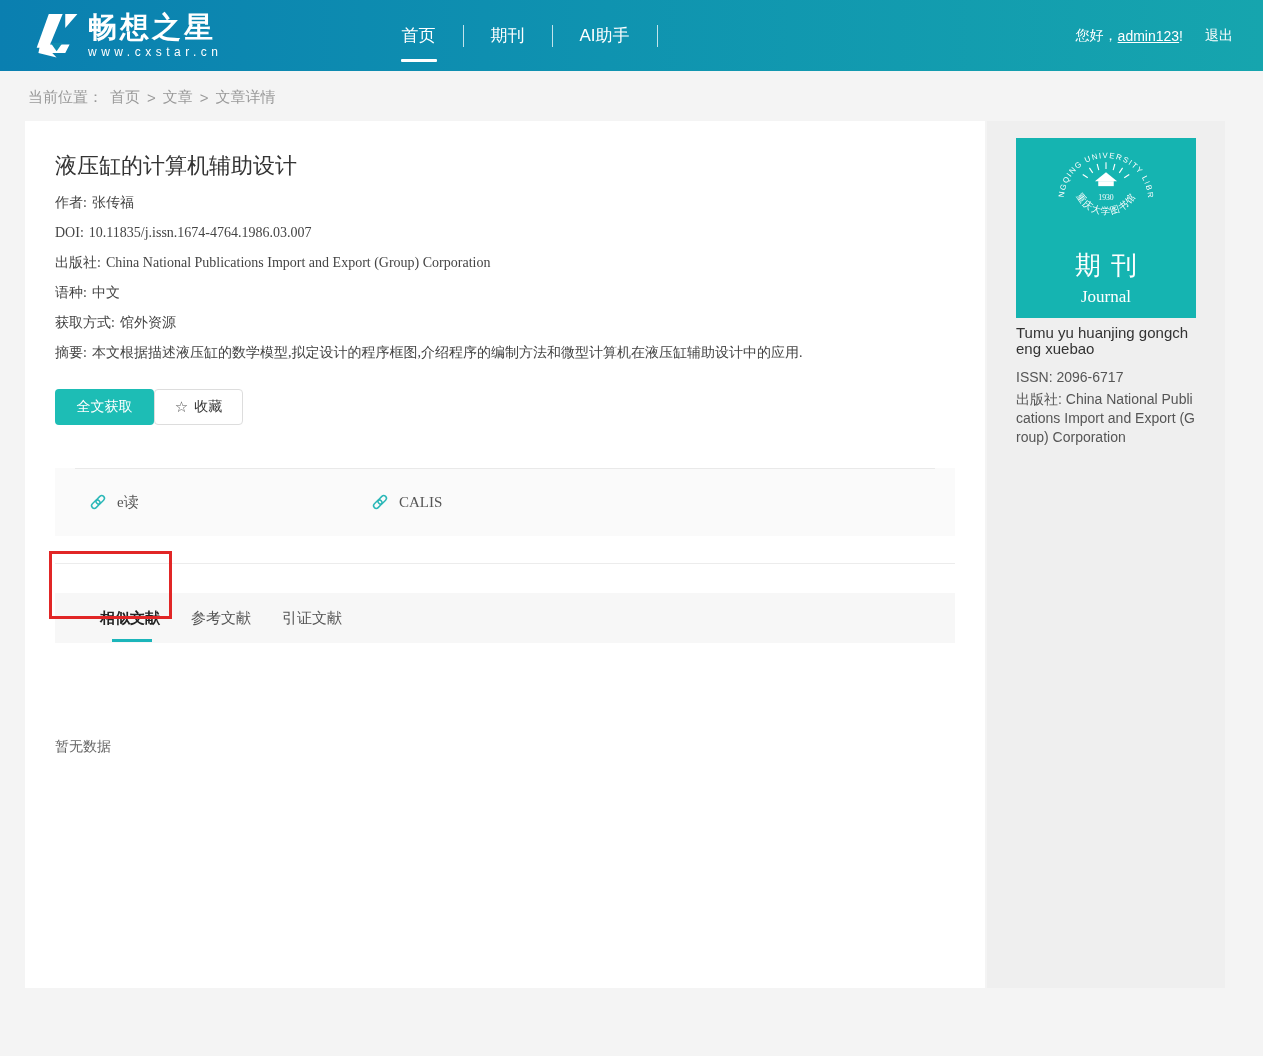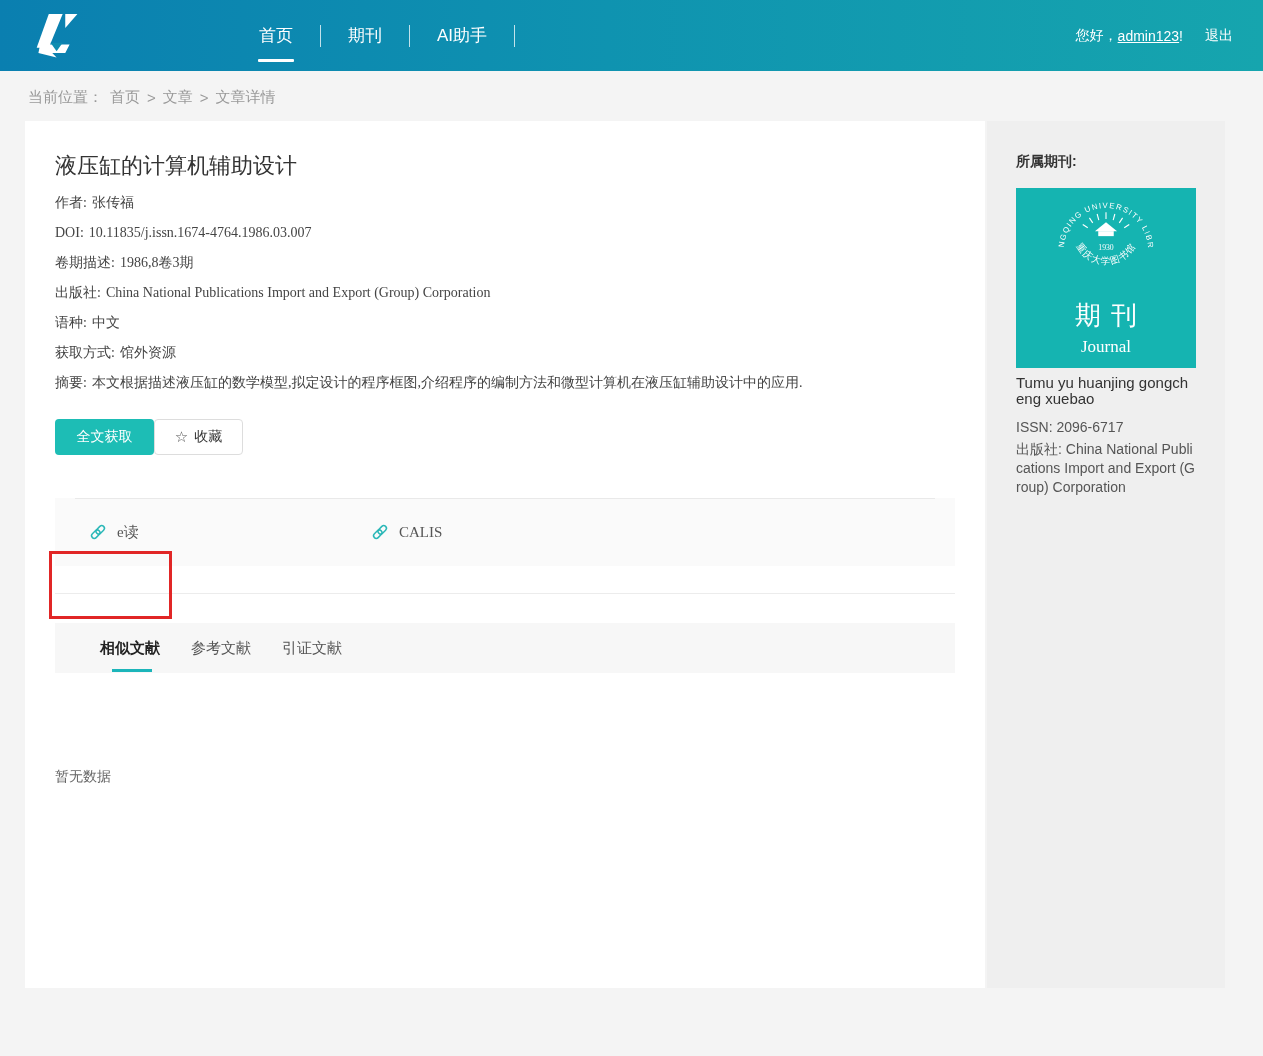--- a/index.html
+++ b/index.html
@@ -115,20 +115,24 @@
 <div class="topbar">
   <div class="logo">
     <span>
       <svg width="52" height="52" viewBox="0 0 60 60">
         <polygon points="24,7 40,7 24,46 10,46" fill="#fff"></polygon>
         <polygon points="43,7 57,7 43,23" fill="#fff"></polygon>
         <polygon points="14,42 48,42 43,52 28,52 33,57 12,52" fill="#fff"></polygon>
         <polygon points="26,40 40,40 33,50" fill="#0f8db0"></polygon>
       </svg>
     </span>
+    <span class="logo-text">
+      <div class="logo-brand">畅想之星</div>
+      <div class="logo-domain">www.cxstar.cn</div>
+    </span>
   </div>
 
   <nav class="main-nav">
     <div class="nav-item">
       <span>首页</span>
       <span class="nav-underline"></span>
     </div>
     <div class="nav-sep"></div>
     <div class="nav-item">
       <span>期刊</span>
@@ -161,23 +165,20 @@
 
   <div class="card">
     <div class="article-title">液压缸的计算机辅助设计</div>
 
     <div class="meta">
       <div class="meta-row">
         <span class="lbl">作者:</span><span>张传福</span>
       </div>
       <div class="meta-row">
         <span class="lbl">DOI:</span><span>10.11835/j.issn.1674-4764.1986.03.007</span>
-      </div>
-      <div class="meta-row">
-        <span class="lbl">卷期描述:</span><span>1986,8卷3期</span>
       </div>
       <div class="meta-row">
         <span class="lbl">出版社:</span><span>China National Publications Import and Export (Group) Corporation</span>
       </div>
       <div class="meta-row">
         <span class="lbl">语种:</span><span>中文</span>
       </div>
       <div class="meta-row">
         <span class="lbl">获取方式:</span><span>馆外资源</span>
       </div>
@@ -232,21 +233,20 @@
       <span class="r-tab">参考文献</span>
       <span class="r-tab">引证文献</span>
     </div>
 
     <div class="empty-state">暂无数据</div>
 
     <div class="annotation-box"></div>
   </div>
 
   <div class="sidebar">
-    <div class="sidebar-heading">所属期刊:</div>
 
     <div class="journal-cover">
       <span>
         <svg width="112" height="104" viewBox="0 0 100 94">
           <defs>
             <path id="arcTop" d="M12,56 A38,38 0 1 1 88,56"></path>
             <path id="arcBot" d="M23,52 A30,30 0 0 0 77,52"></path>
           </defs>
           <text font-size="7" fill="#fff" letter-spacing="1.2" font-family="Liberation Sans, sans-serif">
             <textPath href="#arcTop" startOffset="50%" text-anchor="middle">CHONGQING UNIVERSITY LIBRARY</textPath>

